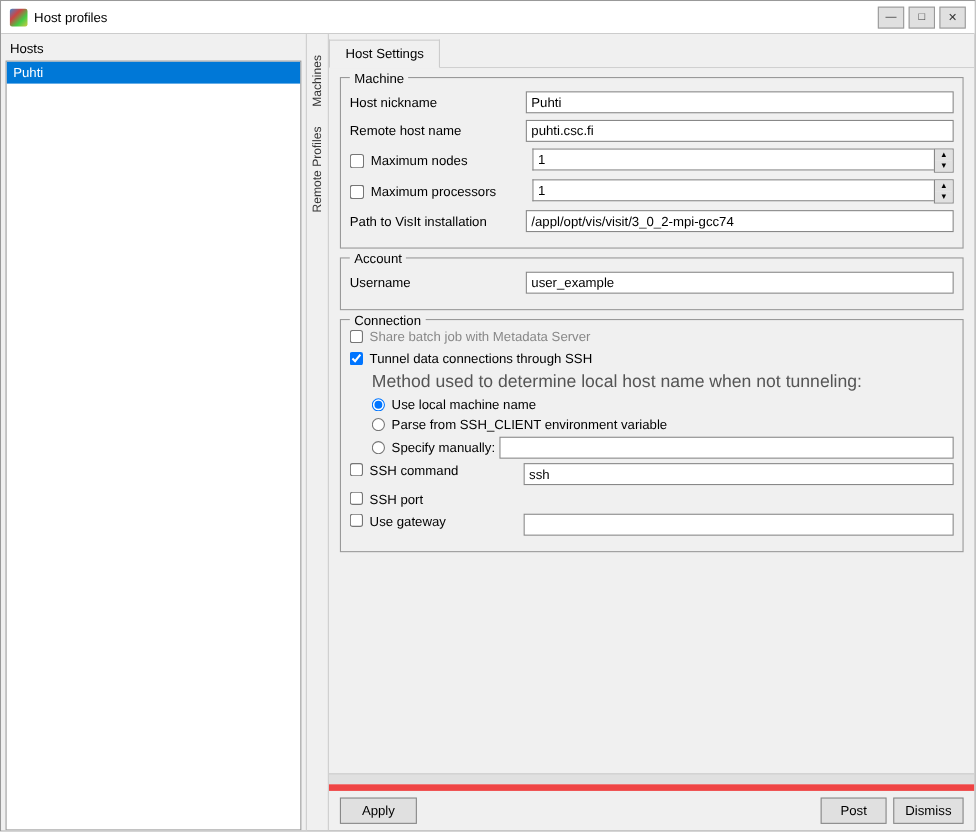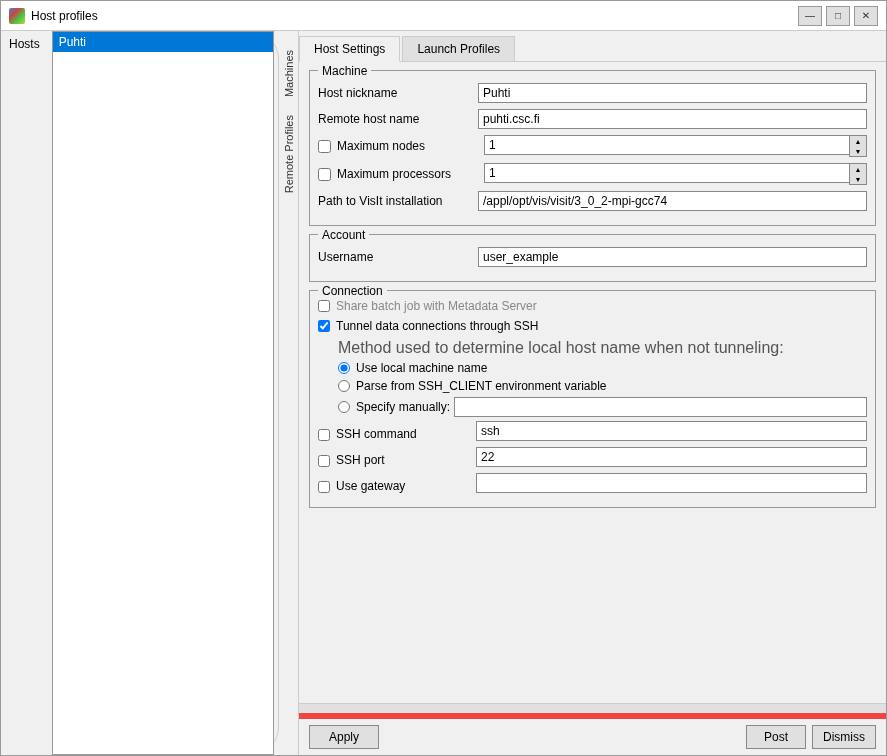--- a/index.html
+++ b/index.html
@@ -66,24 +66,23 @@
     .main-content {
       display: flex;
       flex: 1;
       overflow: hidden;
     }
 
     
     .left-panel {
       width: 278px;
       display: flex;
-      flex-direction: row;
+      flex-direction: column;
       border-right: 1px solid #ccc;
       background: #f0f0f0;
-      border-radius: 28px;
     }
 
     .hosts-label {
       padding: 6px 8px 4px;
       font-size: 12px;
       font-weight: normal;
     }
 
     .hosts-list {
       flex: 1;
@@ -281,21 +280,21 @@
       height: 12px;
     }
 
     .form-row-checkbox label {
       font-size: 12px;
       cursor: pointer;
     }
 
     .form-row-checkbox-with-input {
       display: flex;
-      align-items: flex-end;
+      align-items: flex-start;
       margin-bottom: 6px;
     }
 
     .form-row-checkbox-with-input input[type="checkbox"] {
       margin-right: 6px;
       width: 12px;
       height: 12px;
     }
 
     .form-row-checkbox-with-input label {
@@ -428,21 +427,20 @@
 
       <div class="vertical-tabs">
         <div class="vtab">Machines</div>
         <div class="vtab">Remote Profiles</div>
       </div>
 
       <div class="settings-area">
 
         <div class="tabs-bar">
           <div class="tab active">Host Settings</div>
-          <div class="tab">Launch Profiles</div>
         </div>
 
         <div class="form-content">
 
           <div class="section-group">
             <span class="section-legend">Machine</span>
 
             <div class="form-row">
               <span class="form-label">Host nickname</span>
               <input class="form-input" type="text" value="Puhti" style="">
@@ -526,21 +524,20 @@
 
             <div class="form-row-checkbox-with-input">
               <input type="checkbox" id="ssh-command-check" style="">
               <label for="ssh-command-check">SSH command</label>
               <input type="text" value="ssh" style="">
             </div>
 
             <div class="form-row-checkbox-with-input">
               <input type="checkbox" id="ssh-port-check" style="">
               <label for="ssh-port-check">SSH port</label>
-              <input type="text" value="22" style="">
             </div>
 
             <div class="form-row-checkbox-with-input">
               <input type="checkbox" id="use-gateway-check" style="">
               <label for="use-gateway-check">Use gateway</label>
               <input type="text" style="">
             </div>
 
           </div>
 

